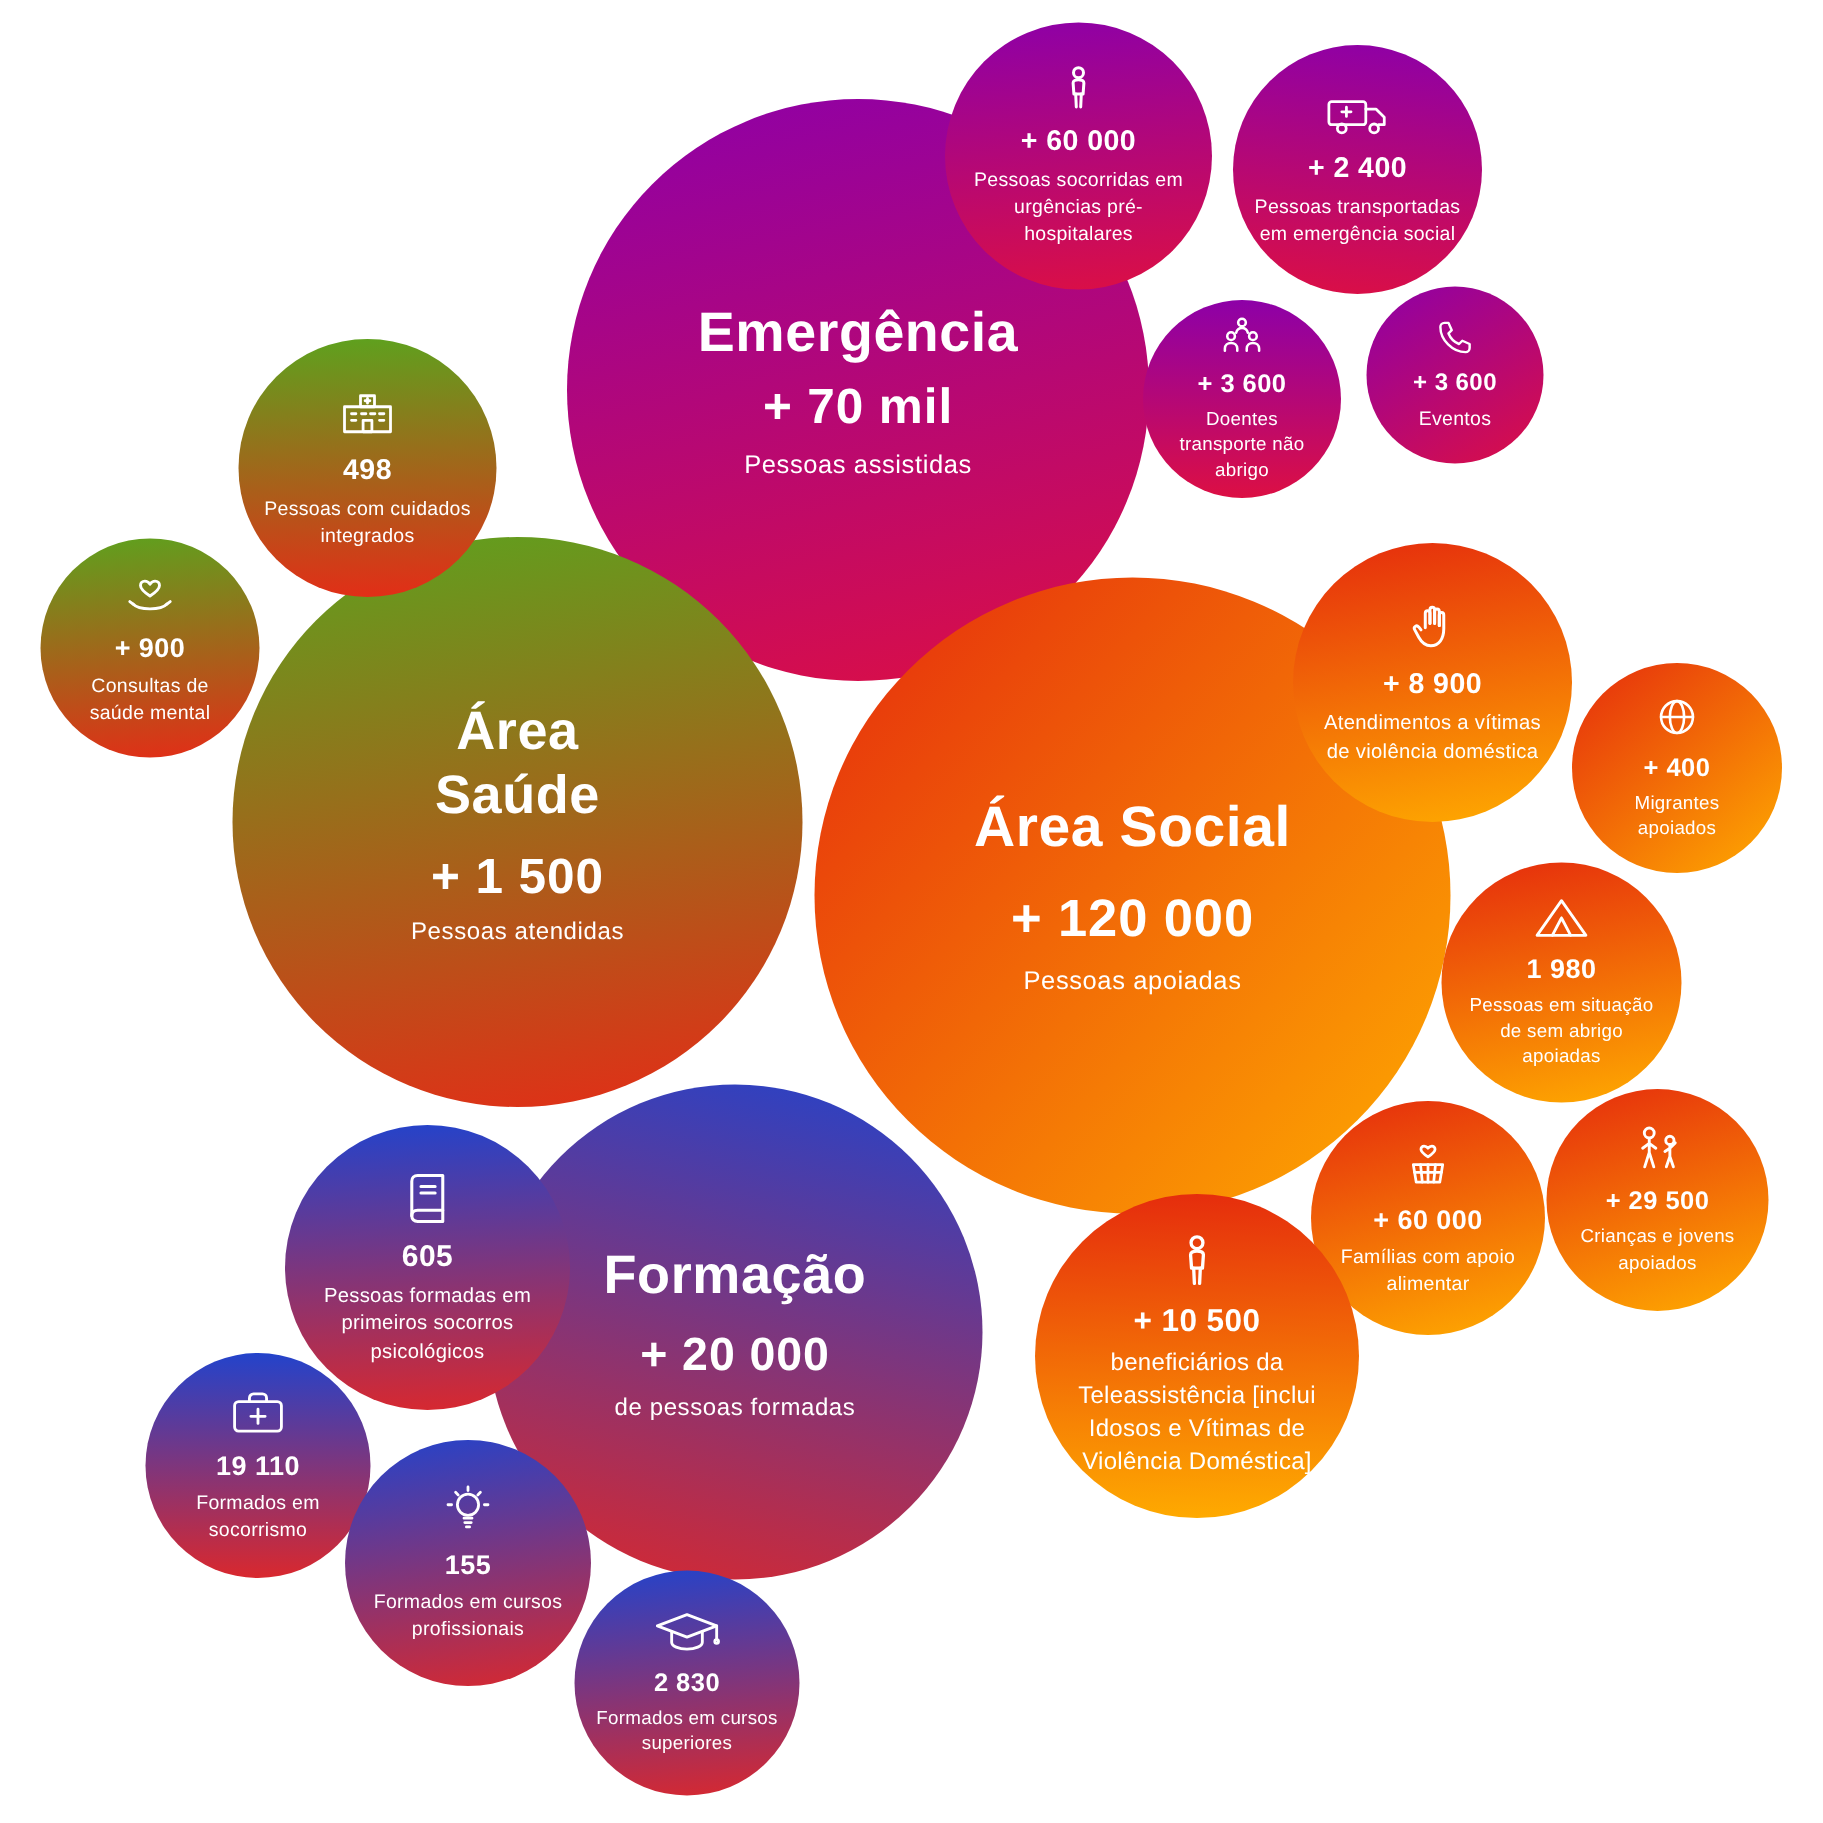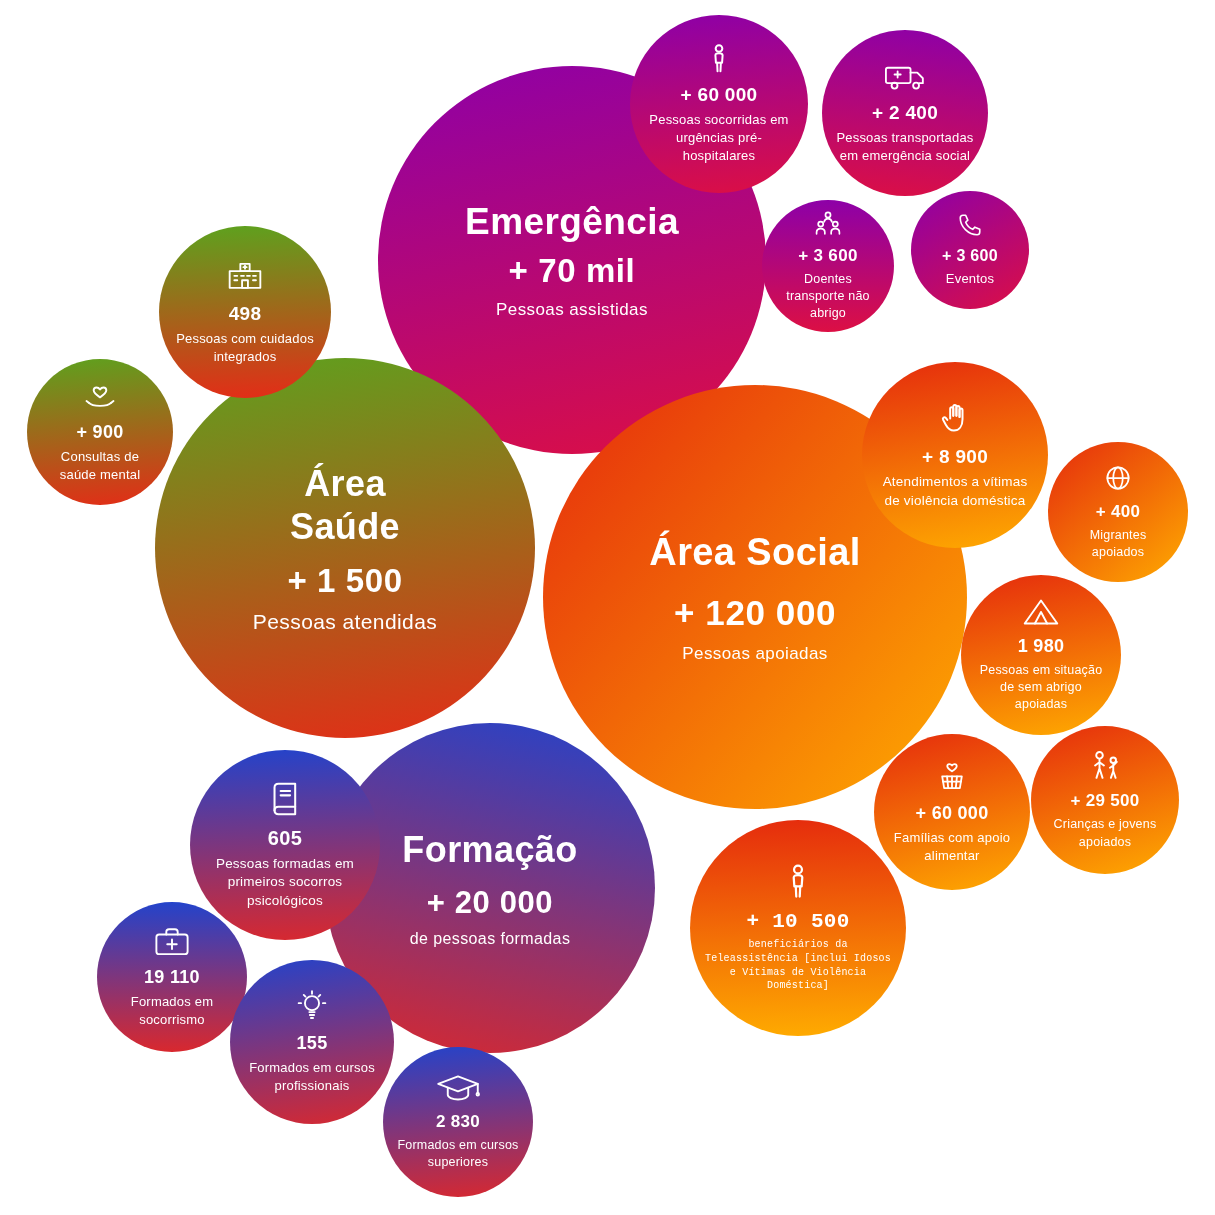--- a/index.html
+++ b/index.html
@@ -23,21 +23,21 @@
 
   
   .b-emerg{left:378px;top:66px;width:388px;height:388px;}
   .b-emerg .title{font-size:37px;margin-bottom:7px;}
   .b-emerg .bigval{font-size:33px;margin-bottom:10px;}
   .b-emerg .sub{font-size:17px;}
 
   .b-saude{left:155px;top:358px;width:380px;height:380px;}
   .b-saude .title{font-size:36px;margin-bottom:14px;max-width:180px;}
   .b-saude .bigval{font-size:33px;margin-bottom:10px;}
-  .b-saude .sub{font-size:21px;}
+  .b-saude .sub{font-size:16px;}
 
   .b-soc{left:543px;top:385px;width:424px;height:424px;}
   .b-soc .title{font-size:38px;margin-bottom:18px;}
   .b-soc .bigval{font-size:35px;margin-bottom:11px;}
   .b-soc .sub{font-size:17px;}
 
   .b-form{left:325px;top:723px;width:330px;height:330px;}
   .b-form .title{font-size:36px;margin-bottom:13px;}
   .b-form .bigval{font-size:31px;margin-bottom:9px;}
   .b-form .sub{font-size:16px;}
@@ -58,22 +58,22 @@
   .b-violencia{left:862px;top:362px;width:186px;height:186px;}
   .b-violencia .lbl{font-size:13.5px;}
   .b-migrantes{left:1048px;top:442px;width:140px;height:140px;}
   .b-migrantes .val{font-size:17px;}.b-migrantes .lbl{font-size:12.5px;}
   .b-semabrigo{left:961px;top:575px;width:160px;height:160px;}
   .b-semabrigo .val{font-size:18px;}.b-semabrigo .lbl{font-size:12.5px;}
   .b-familias{left:874px;top:734px;width:156px;height:156px;}
   .b-familias .val{font-size:18px;}.b-familias .lbl{font-size:13px;}
   .b-criancas{left:1031px;top:726px;width:148px;height:148px;}
   .b-criancas .val{font-size:17px;}.b-criancas .lbl{font-size:12.5px;}
-  .b-tele{left:690px;top:820px;width:216px;height:216px;font-family:Liberation Mono, monospace;}
-  .b-tele .val{font-size:21px;}.b-tele .lbl{font-size:10px;}
+  .b-tele{left:690px;top:796px;width:216px;height:216px;}
+  .b-tele .val{font-size:21px;}.b-tele .lbl{font-size:16px;}
   .b-psico{left:190px;top:750px;width:190px;height:190px;}
   .b-psico .val{font-size:20px;}.b-psico .lbl{font-size:13.5px;}
   .b-socorrismo{left:97px;top:902px;width:150px;height:150px;}
   .b-socorrismo .val{font-size:18px;}
   .b-prof{left:230px;top:960px;width:164px;height:164px;}
   .b-prof .val{font-size:18px;}
   .b-sup{left:383px;top:1047px;width:150px;height:150px;}
   .b-sup .val{font-size:17px;}.b-sup .lbl{font-size:12.5px;}
 </style>
 </head>

